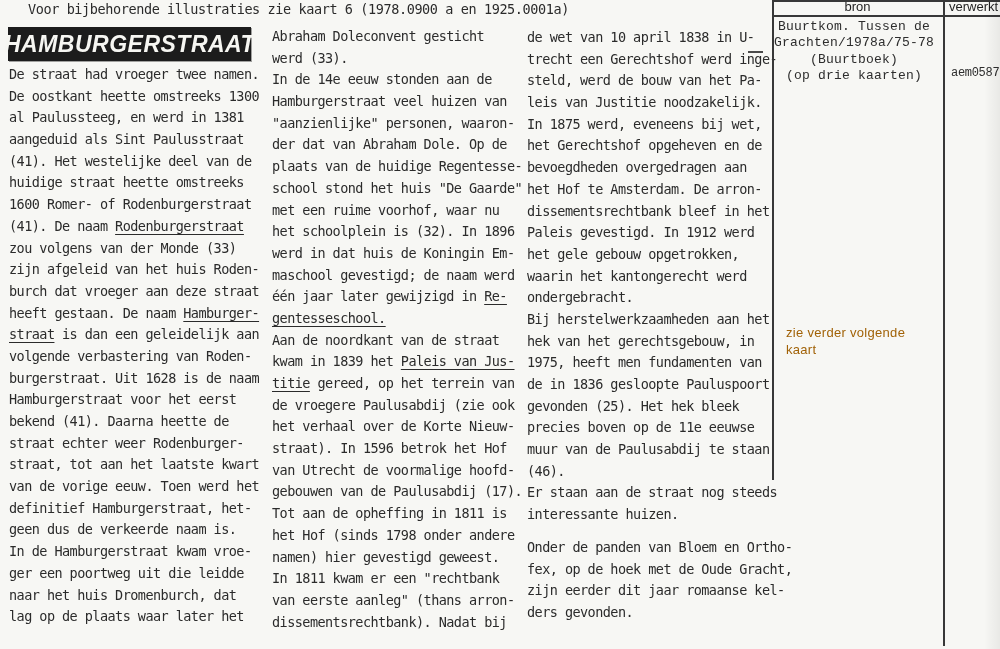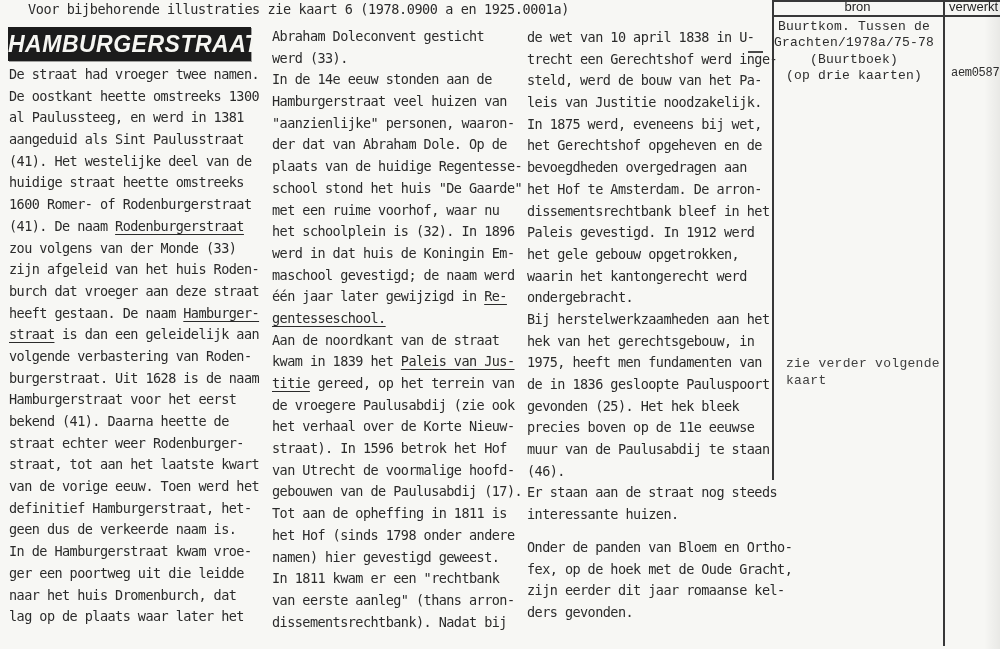--- a/index.html
+++ b/index.html
@@ -12,21 +12,21 @@
     content:""; position:absolute; right:0; top:0; width:16px; height:100%;
     background:linear-gradient(to right, rgba(0,0,0,0), rgba(0,0,0,0.06));
     pointer-events:none;
   }
   .top-note {
     position:absolute; left:28px; top:1px;
     font-size:13.5px; letter-spacing:-0.4px; white-space:pre;
   }
   .title-banner {
     position:absolute; left:8px; top:27px; width:243px; height:34px;
-    background:#1c1c1c; display:flex; align-items:center; justify-content:flex-start;
+    background:#1c1c1c; display:flex; align-items:center; justify-content:center;
     box-shadow:1px 1px 0 rgba(0,0,0,0.35);
   }
   .title-text {
     font-family:"Liberation Sans", sans-serif; font-weight:bold; font-style:italic;
     font-size:23px; color:#f6f6f2; letter-spacing:0.5px; white-space:pre;
   }
   .col { position:absolute; font-size:13.5px; letter-spacing:-0.55px; }
   .col .tline { height:21.7px; white-space:pre; }
   .col .tline.gap { margin-top:11px; }
   .col1 { left:9px;   top:66px; }
@@ -55,23 +55,22 @@
   }
   .bron-entry .tline { height:16.3px; white-space:pre;text-align:center; }
 
   .verwerkt-code {
     position:absolute; left:951px; top:66px;
     font-family:"Liberation Mono", monospace; font-size:12px; letter-spacing:-0.3px;
     color:#2d2d2d;
   }
   .note {
     position:absolute; left:786px; top:325px;
-    font-family:Liberation Mono, monospace; font-size:13px; letter-spacing:0.3px;
-    color:#404040;
-    margin-top:31px;
+    font-family:Liberation Sans, sans-serif; font-size:13px; letter-spacing:0.3px;
+    color:#a16207;
   }
   .note .tline { height:17px; white-space:pre; }
 
   .dash { position:absolute; left:748px; top:51px; width:15px; height:2px; background:#4a4a4a; }
 </style>
 </head>
 <body>
 
 <div class="page">
 

